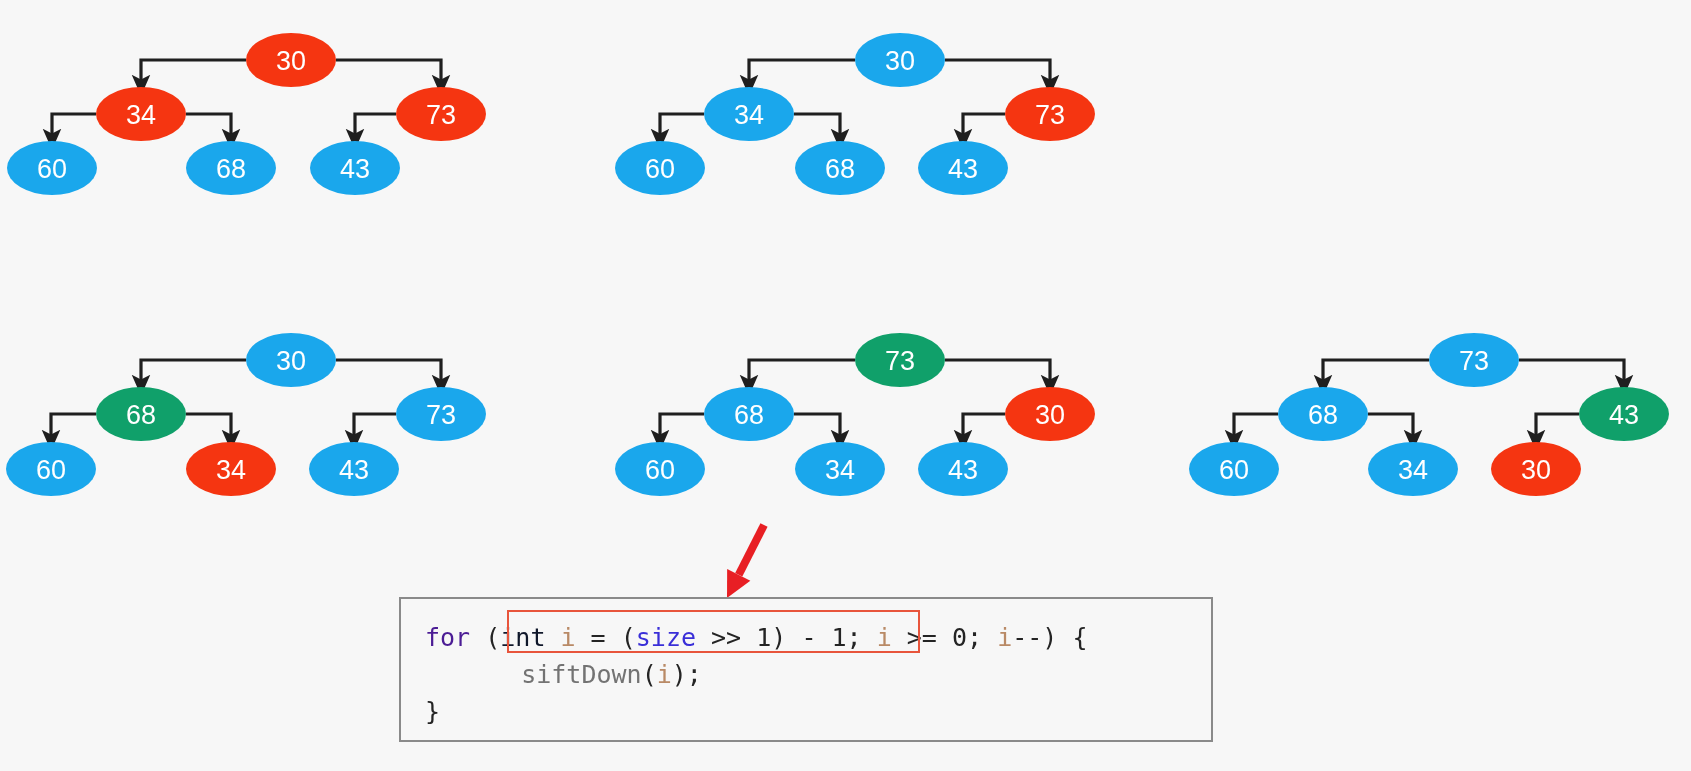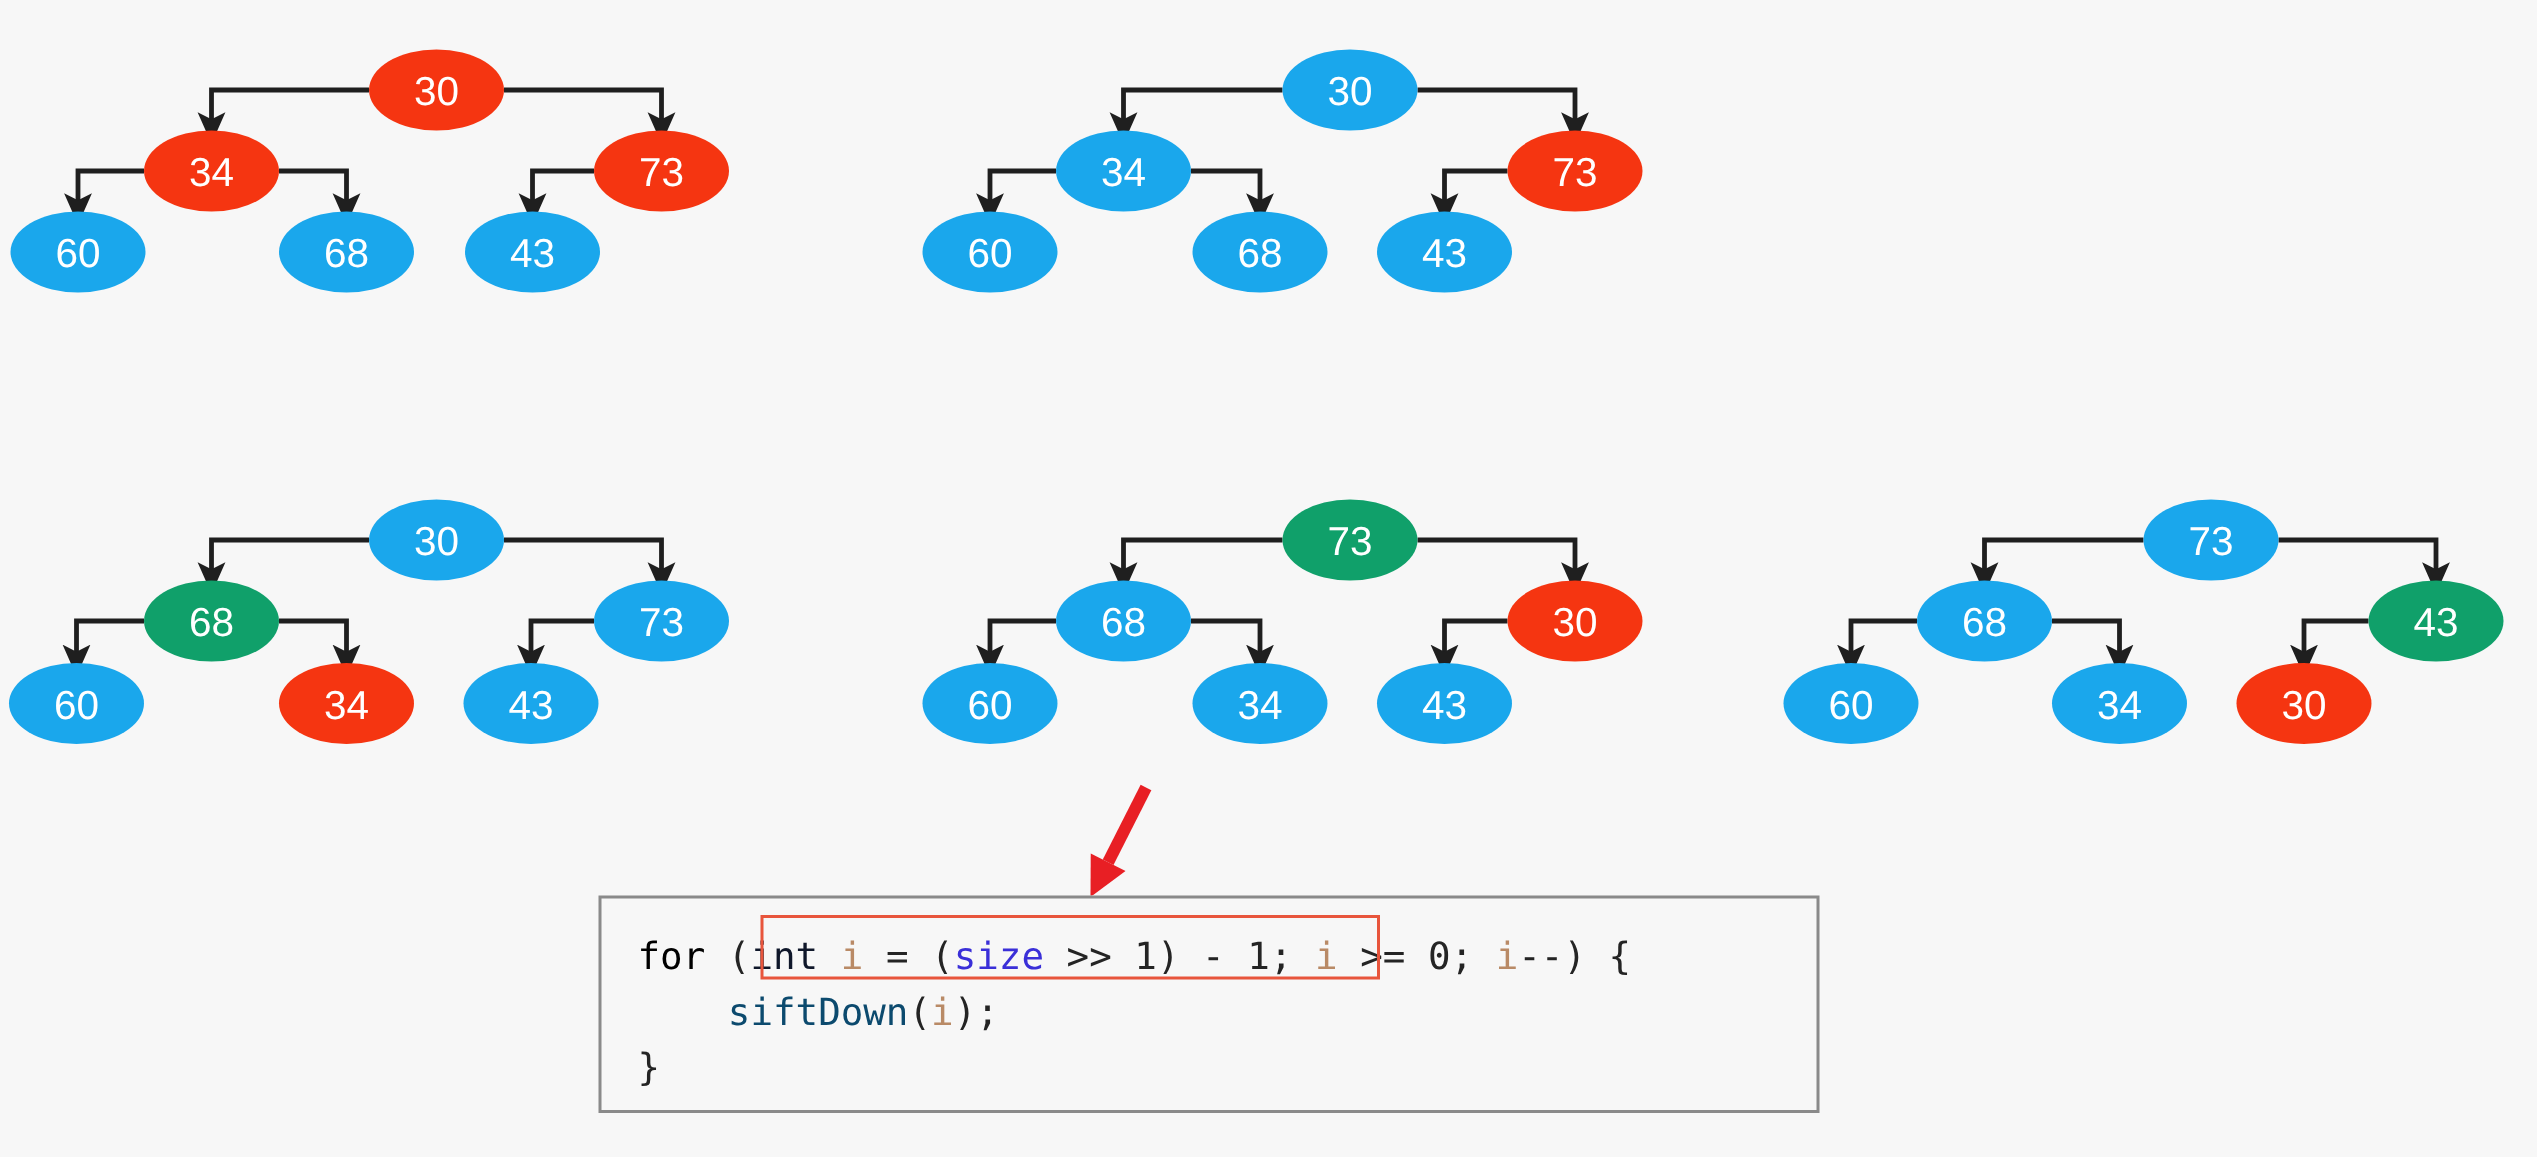--- a/index.html
+++ b/index.html
@@ -49,27 +49,27 @@
     margin: 0;
     padding: 20px 0 0 24px;
     font-family: "DejaVu Sans Mono", "Liberation Mono", monospace;
     font-size: 25px;
     line-height: 37px;
     color: #222222;
     white-space: pre;
     letter-spacing: 0px;
   }
   .tok { white-space: pre; }
-  .t-kw    { color: #000000; }
+  .t-kw    { color: #4c1d95; }
   .t-type  { color: #0f172a; }
   .t-var   { color: #b98a66; }
   .t-ident { color: #3a2fd8; }
   .t-punct { color: #242424; }
   .t-num   { color: #242424; }
-  .t-fn    { color: #0c4a6e; }
+  .t-fn    { color: #737373; margin-left: 36px; }
   
   #code-highlight {
     position: absolute;
     left: 507px;
     top: 610px;
     width: 413px;
     height: 43px;
     box-sizing: border-box;
     border: 2px solid #e8553c;
     pointer-events: none;

